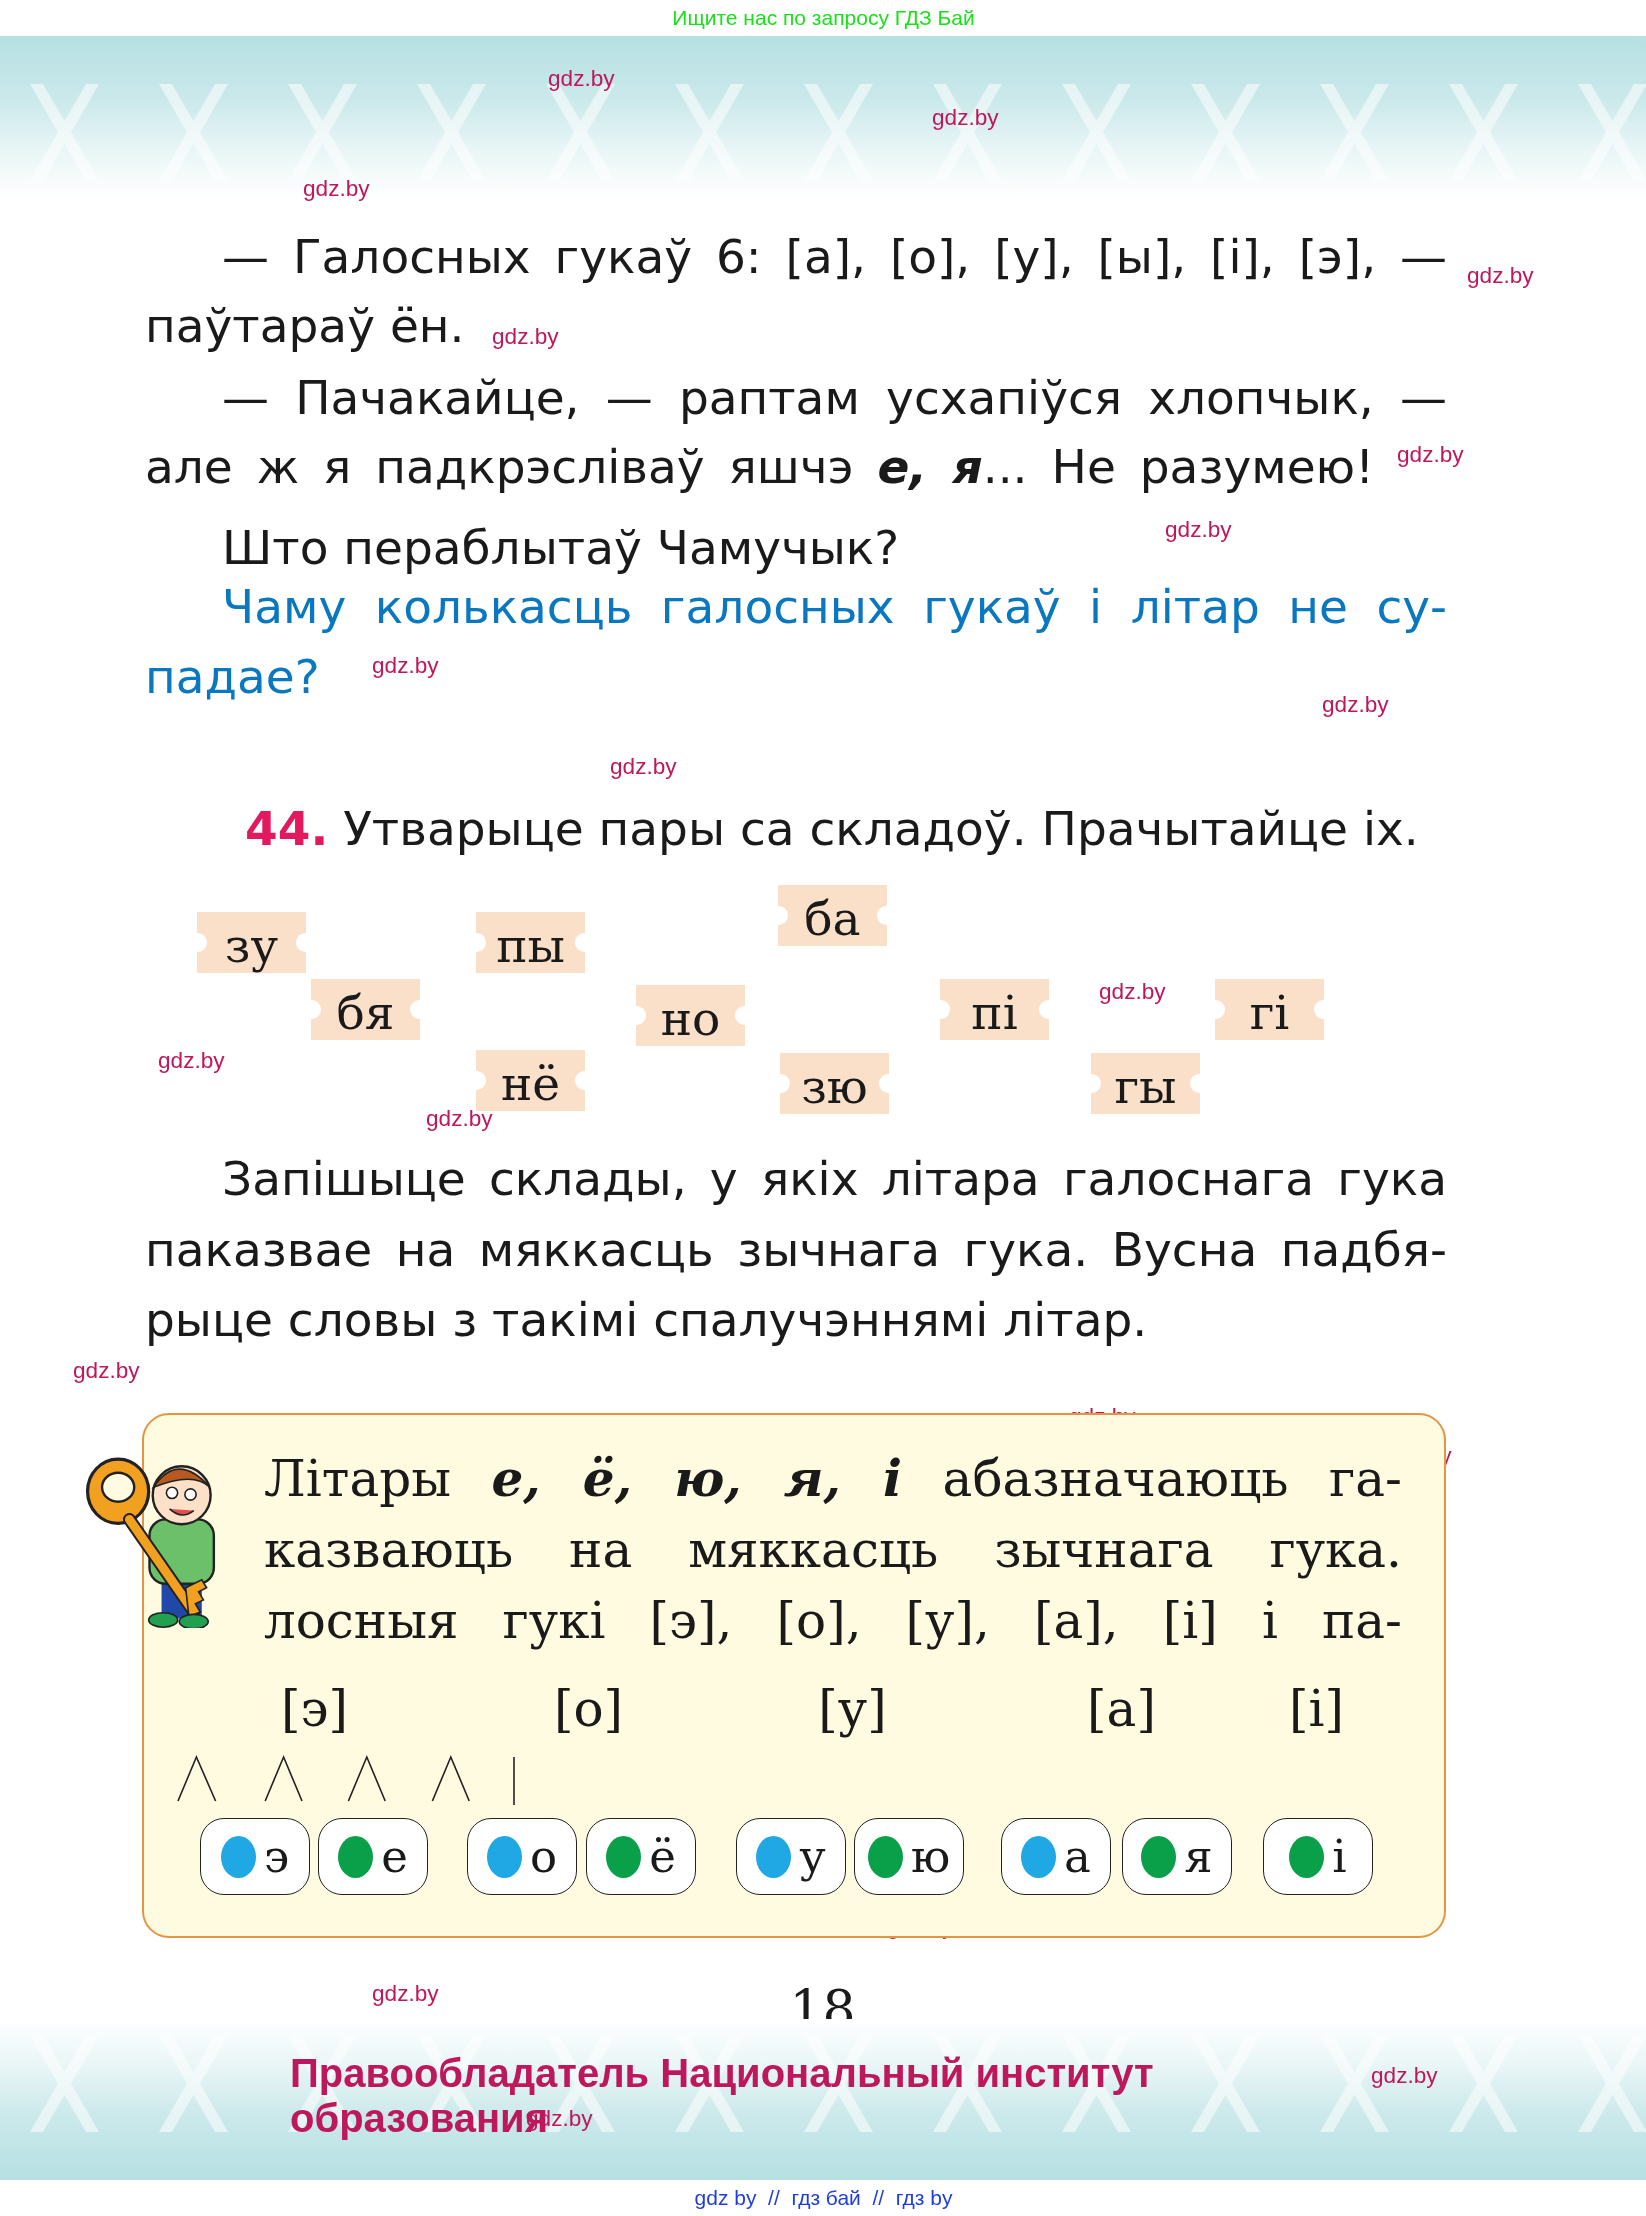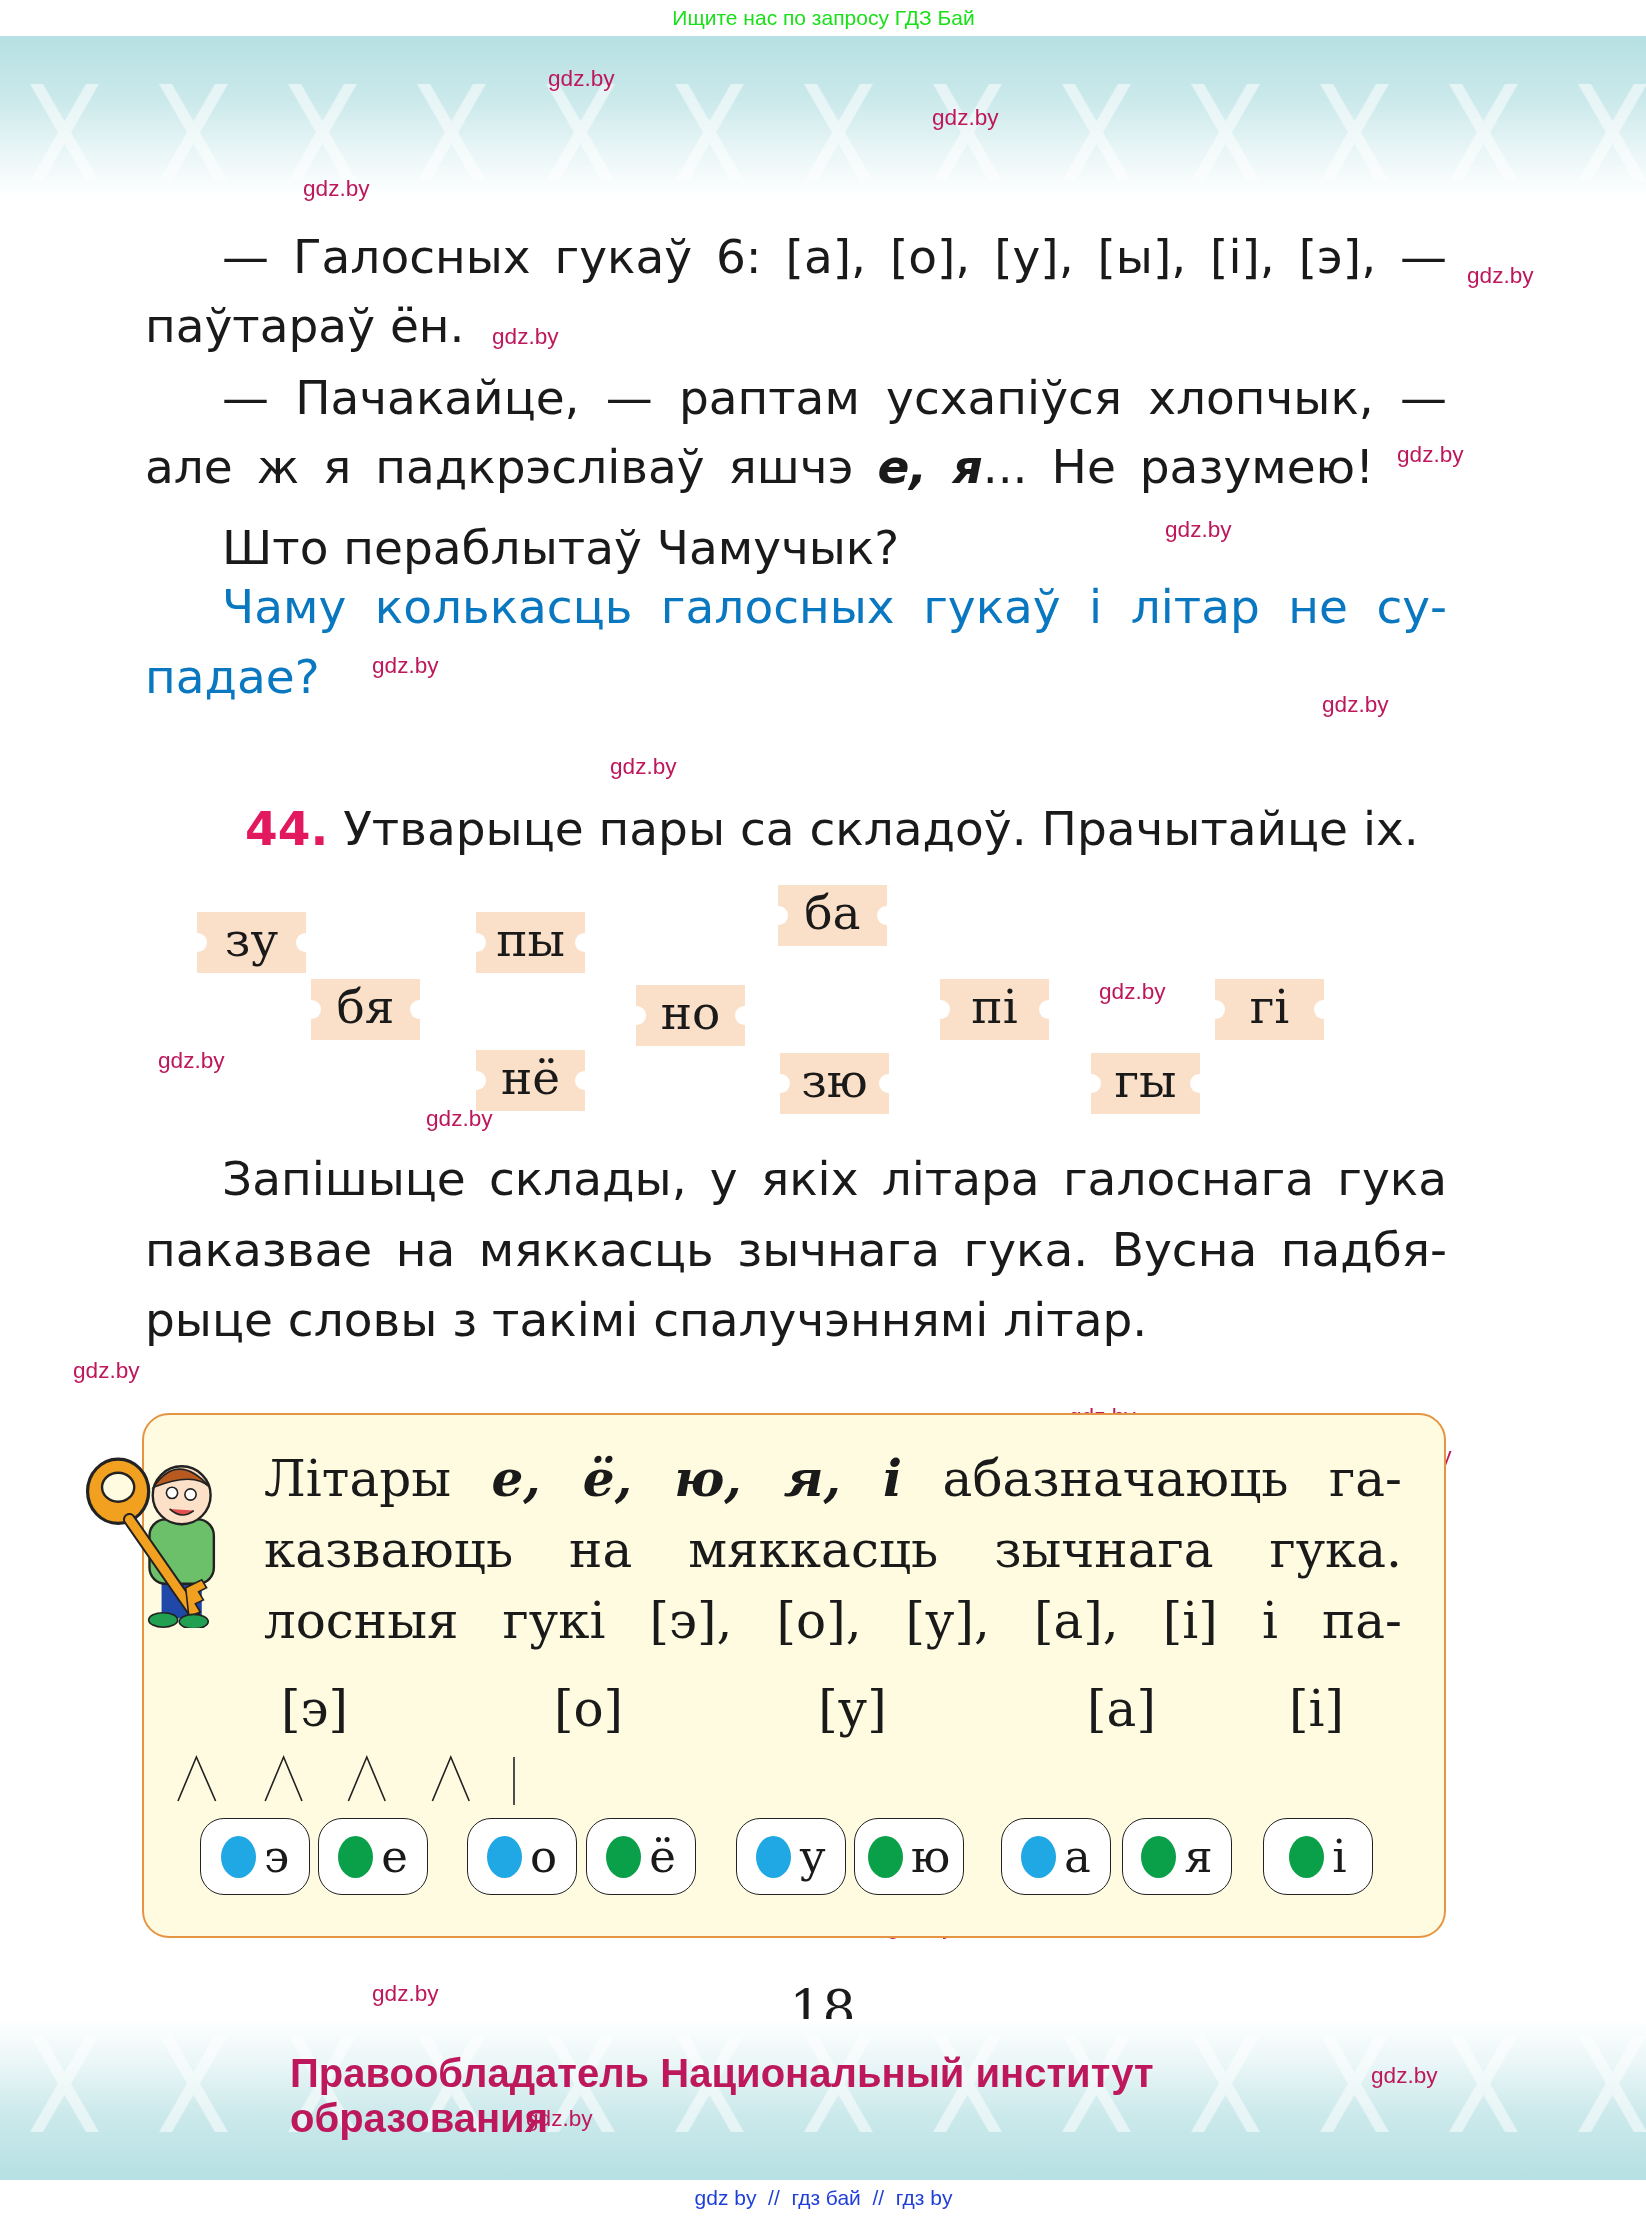--- a/index.html
+++ b/index.html
@@ -24,21 +24,21 @@
 
   .para { font-family:"DejaVu Sans", sans-serif; font-size:47px; line-height:69px; color:#1a1a1a;
           left:145px; width:1302px; text-align:justify; text-align-last:justify; }
   .para.last { text-align-last:left; }
   .indent { text-indent:77px; }
   .blue { color:#0a78c0; }
   .ex-num { color:#e3195f; font-weight:bold;margin-left:27px; }
 
   .wm { font-family:Liberation Sans, sans-serif; font-size:22.6px; color:#be185d; }
 
-  .card { width:109px; height:61px; background:#fbe0c9; display:flex; align-items:flex-start; justify-content:center;
+  .card { width:109px; height:61px; background:#fbe0c9; display:flex; align-items:flex-end; justify-content:center;
           font-family:"DejaVu Serif", serif; font-size:47px; color:#1a1a1a; }
   .card::before, .card::after { content:""; position:absolute; top:21px; width:19.3px; height:19.3px; border-radius:50%; background:#fff; }
   .card::before { left:-9.7px; }
   .card::after { right:-9.7px; }
 
   .rule-box { left:142px; top:1413px; width:1304px; height:525px; background:#fffbe0;
               border:2.4px solid #e59542; border-radius:27px; box-sizing:border-box; }
   .rule-text { left:258px; top:1443px; width:1144px; font-family:"DejaVu Serif", serif; font-size:50px; line-height:71px;
                color:#1a1a1a; text-align:justify; text-align-last:justify; }
   .rule-text .line { display:block; text-align:justify; text-align-last:justify;margin-left:6px; }

